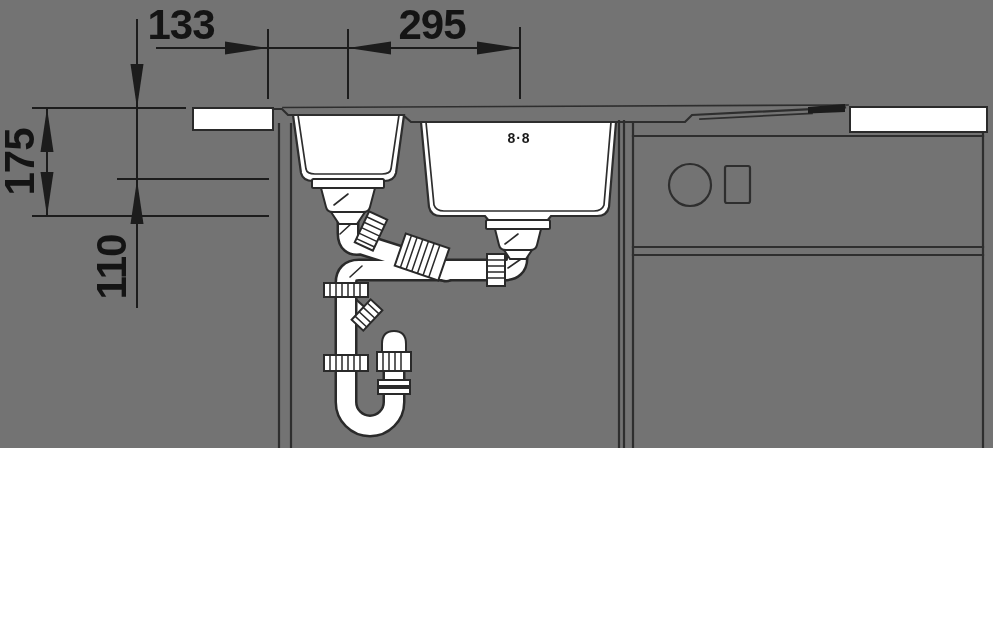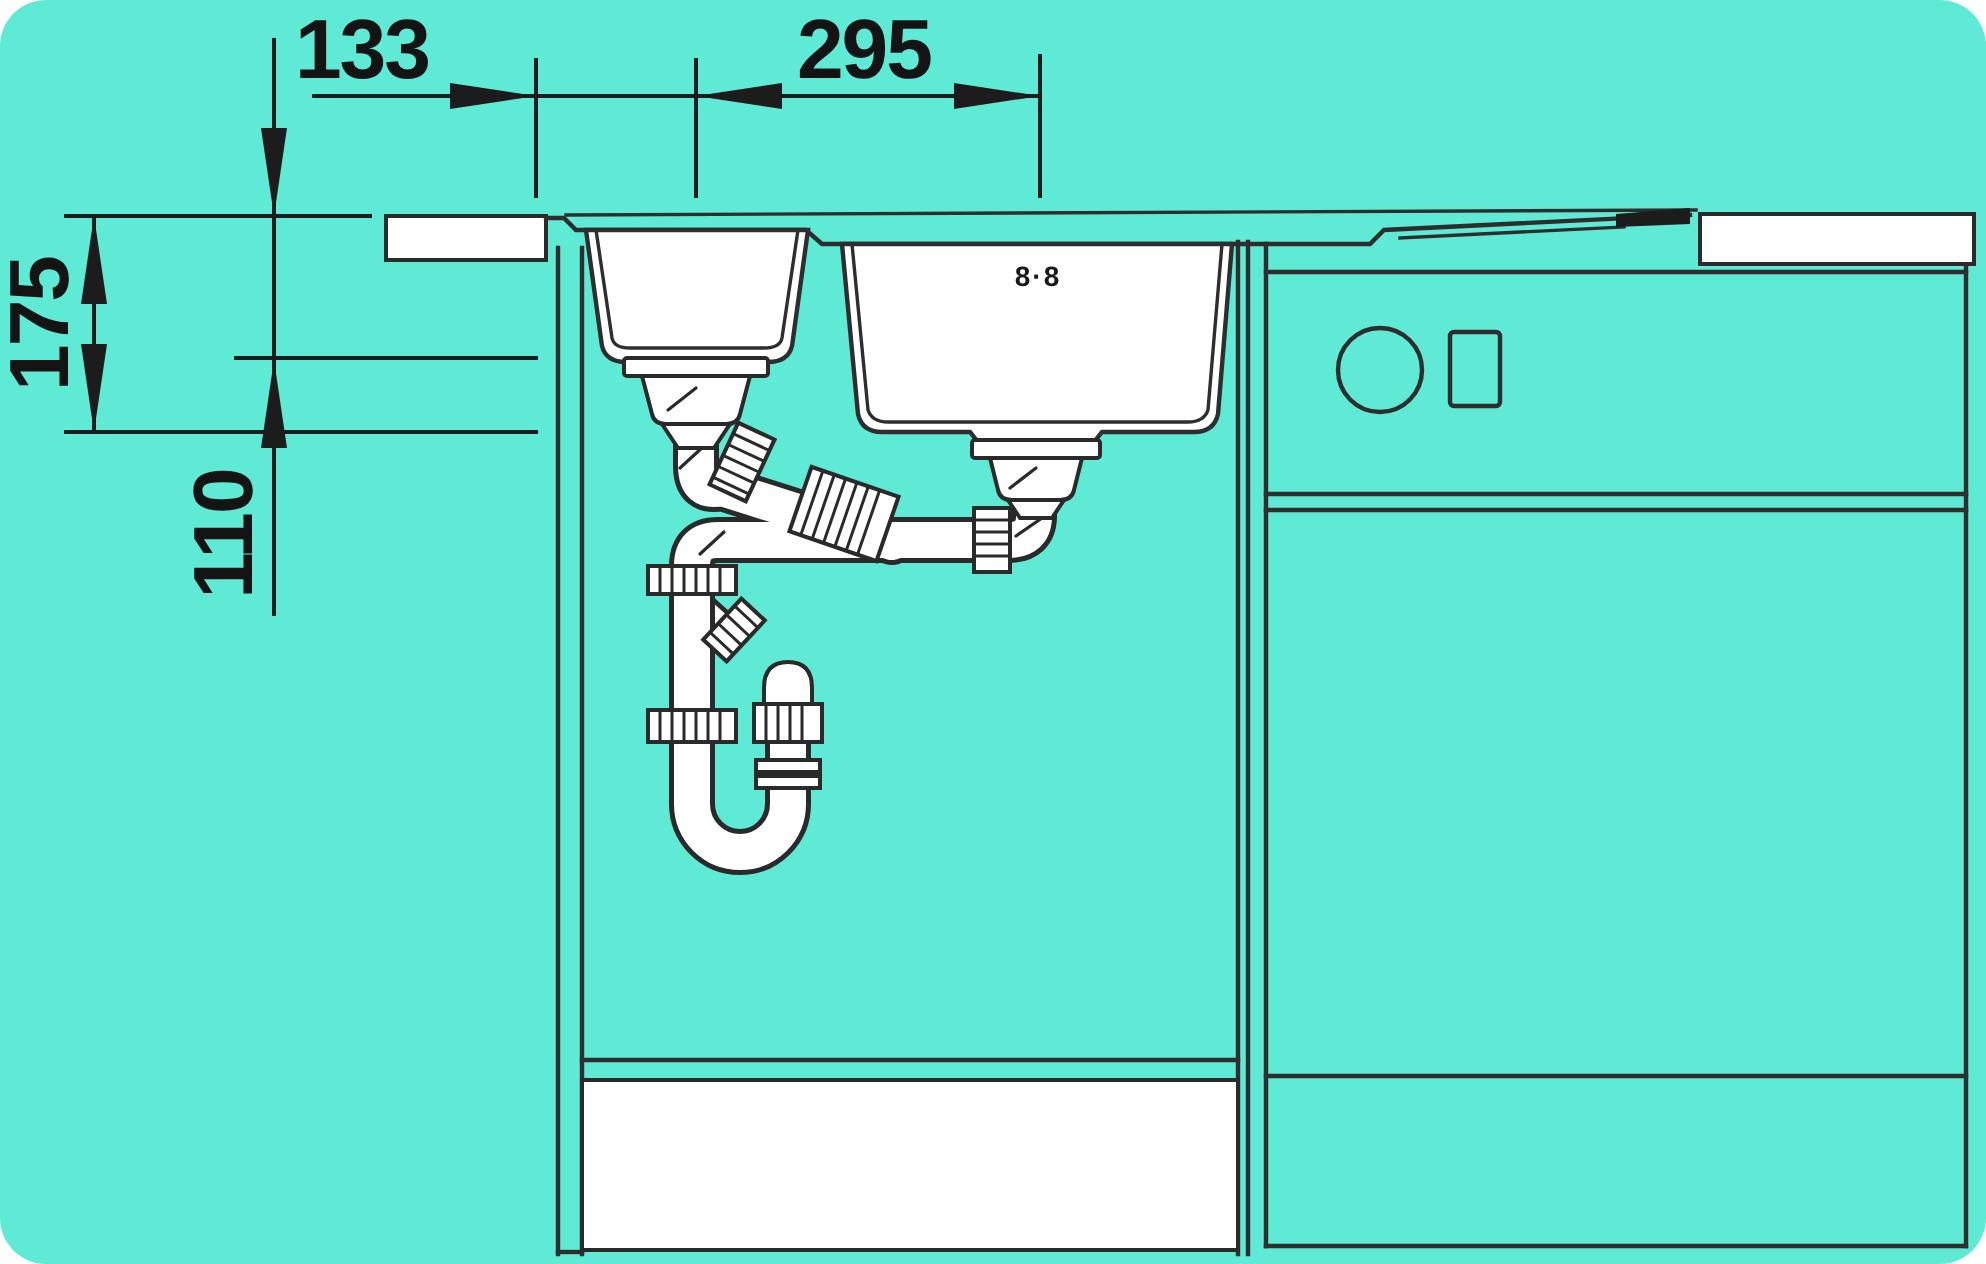--- a/index.html
+++ b/index.html
@@ -1,17 +1,17 @@
 <!DOCTYPE html>
 <html><head>
 <meta charset="utf-8">
 <style>
   html,body{margin:0;padding:0;background:#ffffff;}
-  .stage{position:relative;width:993px;height:632px;background:#5eead4;overflow:hidden;
-         font-family:"Liberation Sans",sans-serif;border-radius:23px;}
+  .stage{position:relative;width:993px;height:448px;background:#737373;overflow:hidden;
+         font-family:"Liberation Sans",sans-serif;}
   svg{position:absolute;left:0;top:0;}
   .ln{stroke:#2e2e2e;stroke-width:2.2;fill:none;stroke-linecap:square;}
   .lnthin{stroke:#2e2e2e;stroke-width:1.7;fill:none;stroke-linecap:square;}
   .dim{stroke:#1c1c1c;stroke-width:2;fill:none;stroke-linecap:square;}
   .arr{fill:#1c1c1c;stroke:none;}
   .pipeB{stroke:#2a2a2a;stroke-width:23;fill:none;stroke-linejoin:round;stroke-linecap:round;}
   .pipeW{stroke:#ffffff;stroke-width:18;fill:none;stroke-linejoin:round;stroke-linecap:round;}
   .spB{stroke:#2a2a2a;stroke-width:15;fill:none;stroke-linecap:round;}
   .spW{stroke:#ffffff;stroke-width:10.5;fill:none;stroke-linecap:round;}
   .fit{fill:#ffffff;stroke:#2a2a2a;stroke-width:2;}

